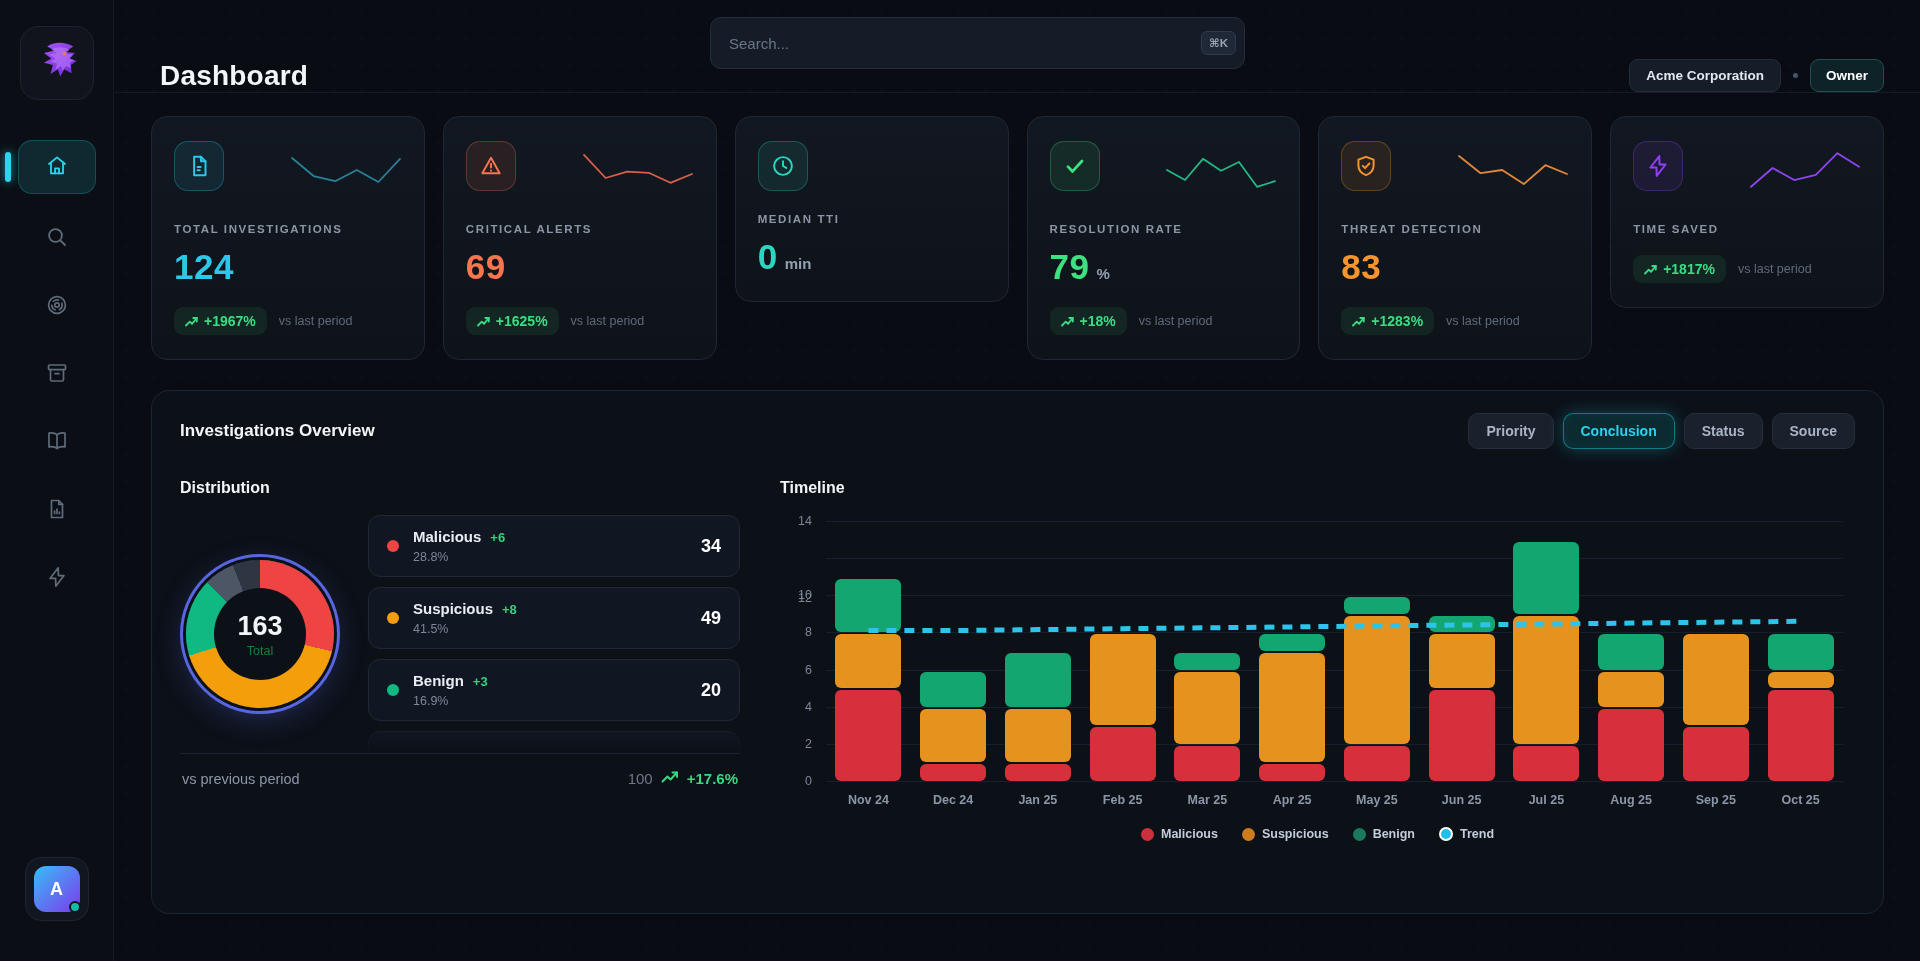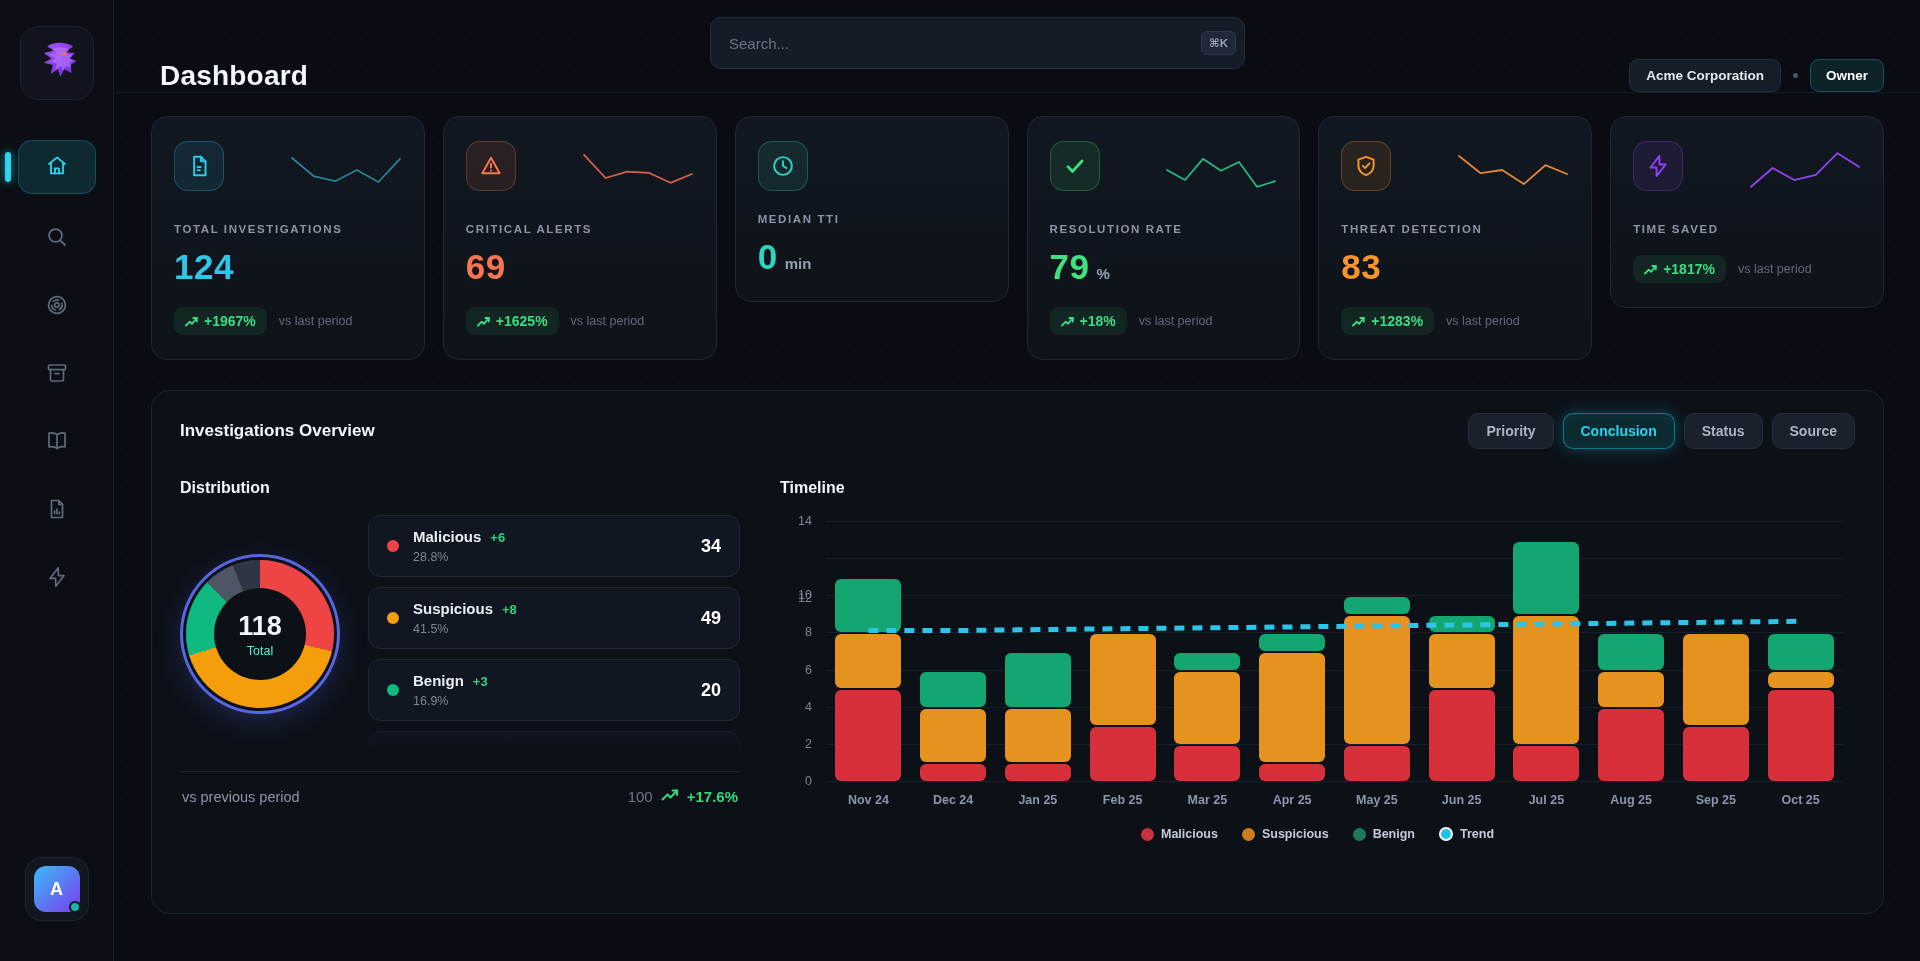--- a/index.html
+++ b/index.html
@@ -117,39 +117,39 @@
   .donut {
     width:148px; height:148px; border-radius:50%; position:relative;
     box-shadow:0 0 0 3px #0c1118, 0 0 0 6px #5866e2, 0 8px 30px rgba(88,102,226,.35);
   }
   .donut-hole {
     position:absolute; left:50%; top:50%; transform:translate(-50%,-50%);
     width:92px; height:92px; border-radius:50%; background:#0c1118;
     display:flex; flex-direction:column; align-items:center; justify-content:center; gap:2px;
   }
   .donut-total { font-size:27px; font-weight:800; }
-  .donut-total-label { font-size:12.5px; color:#5eead4; }
+  .donut-total-label { font-size:12.5px; color:#15803d; }
   .legend-list { flex:1; height:238px; overflow:hidden; position:relative; }
   .dist-row {
     height:62px; margin-bottom:10px; background:#111722; border:1px solid #1e2836; border-radius:12px;
     display:flex; align-items:center; padding:0 18px; cursor:pointer;
   }
   .dist-row .dot { width:12px; height:12px; border-radius:50%; margin-right:14px; flex:none; }
   .dist-row .txt { flex:1; }
   .dist-row .nm { font-size:15px; font-weight:700; color:#e8edf3; }
   .dist-row .dl { font-size:13px; font-weight:700; color:#34d27b; margin-left:9px; }
   .dist-row .pct { font-size:12.5px; color:#7c8694; margin-top:4px; }
   .dist-row .val { font-size:18px; font-weight:800; color:#fff; }
   .legend-fade {
     position:absolute; left:0; right:0; bottom:0; height:34px;
     background:linear-gradient(180deg, rgba(12,17,24,0), #0c1118);
     pointer-events:none;
   }
   .dist-footer {
-    margin-top:18px; border-top:1px solid #1b2330; padding:16px 2px 0;
+    border-top:1px solid #1b2330; padding:16px 2px 0;
     display:flex; align-items:center; font-size:14.5px; color:#8b96a8;
   }
   .dist-footer .rt { margin-left:auto; display:flex; align-items:center; gap:8px; }
   .dist-footer .base { color:#6d7888; font-size:15px; }
   .dist-footer .delta { color:#36d97e; font-size:15px; font-weight:800; }
   
   .tl-chart { position:relative; height:300px; margin-top:4px; }
   .tl-ylabels { position:absolute; left:0; top:6px; bottom:34px; width:38px; }
   .tl-ylabels span { position:absolute; right:6px; transform:translateY(-50%); font-size:12.5px; color:#7c8694; }
   .tl-plot { position:absolute; left:46px; right:12px; top:6px; bottom:34px; }
@@ -438,21 +438,21 @@
         </div>
     </div>
     <div class="panel-body">
 
       <div class="dist">
         <h3 class="sec-h">Distribution</h3>
         <div class="dist-main">
           <div class="donut-wrap">
             <div class="donut" id="donut" style="background: conic-gradient(rgb(239, 68, 68) 0%, rgb(239, 68, 68) 28.8%, rgb(245, 158, 11) 28.8%, rgb(245, 158, 11) 70.3%, rgb(16, 185, 129) 70.3%, rgb(16, 185, 129) 87.2%, rgb(77, 86, 101) 87.2%, rgb(77, 86, 101) 94%, rgb(46, 54, 68) 94%, rgb(46, 54, 68) 100%);">
               <div class="donut-hole">
-                <div class="donut-total">118</div>
+                <div class="donut-total">163</div>
                 <div class="donut-total-label">Total</div>
               </div>
             </div>
           </div>
           <div class="legend-list" id="dist-legend">
   <div class="dist-row">
     <span class="dot" style="background: rgb(239, 68, 68);"></span>
     <div class="txt">
       <div><span class="nm">Malicious</span><span class="dl">+6</span></div>
       <div class="pct">28.8%</div>

